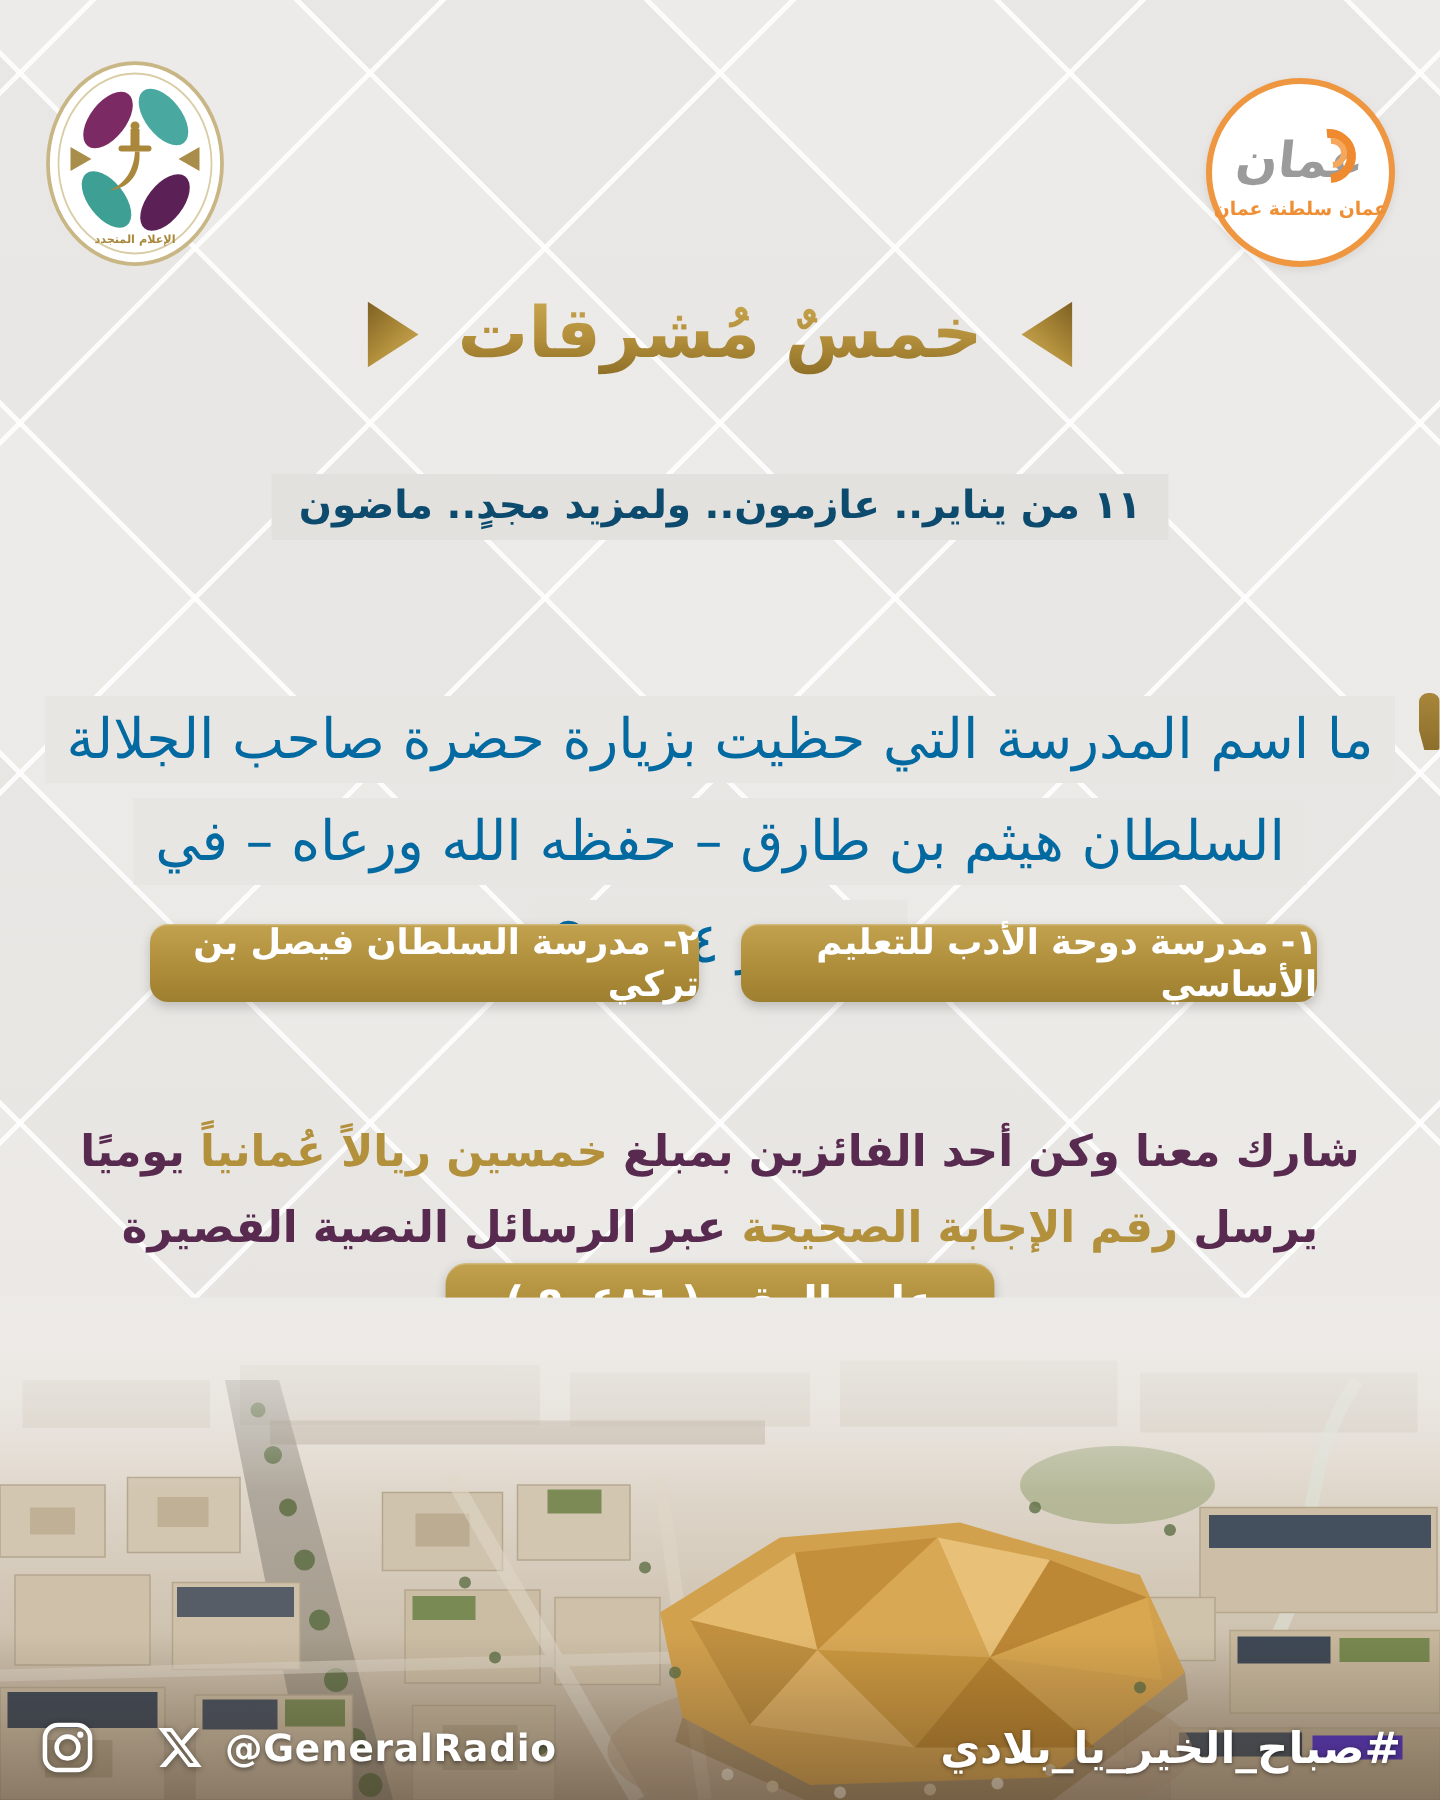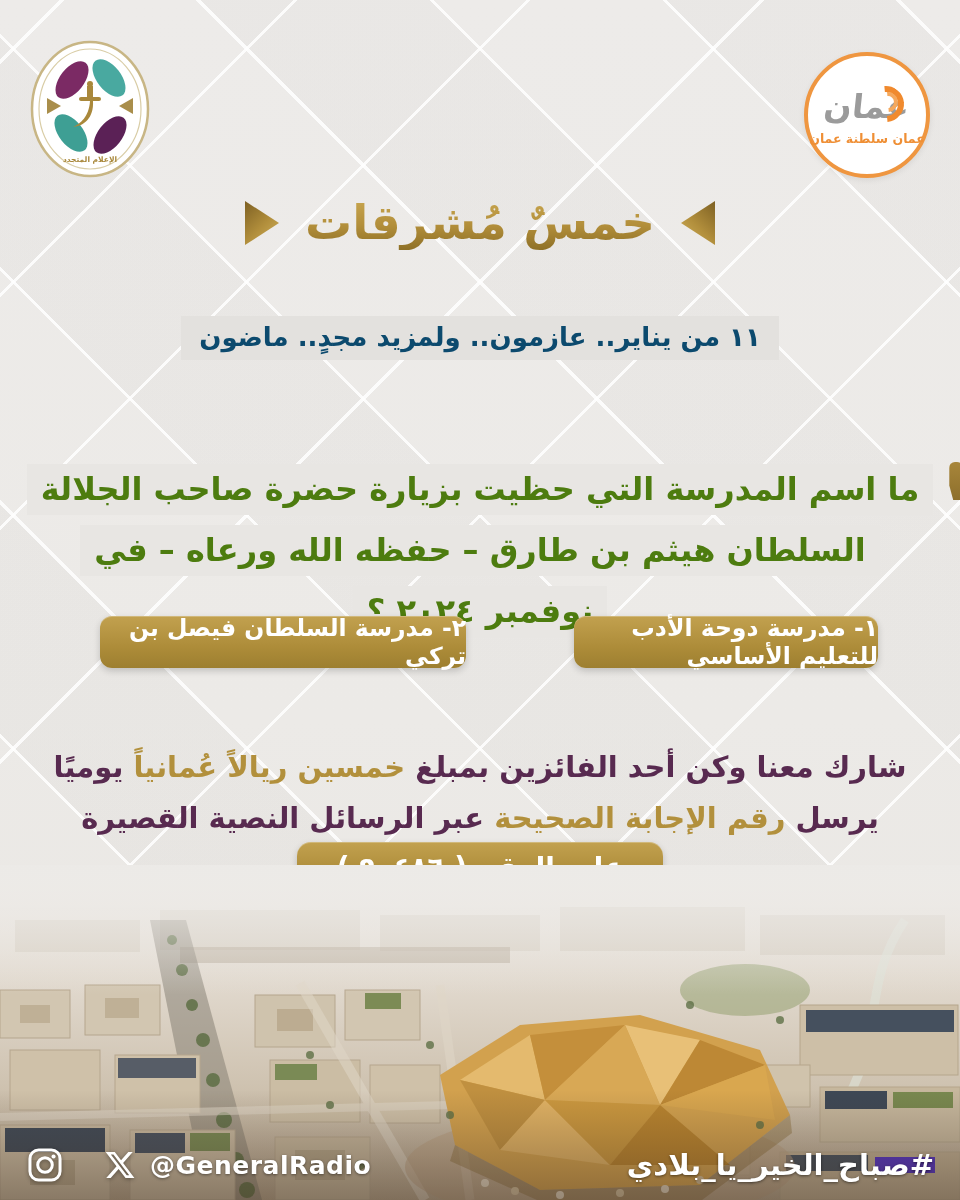--- a/index.html
+++ b/index.html
@@ -39,38 +39,38 @@
   }
   .subtitle-row{position:absolute;top:298px;left:0;width:100%;text-align:center;}
   .subtitle{
     display:inline-block;background:#e3e1de;color:#0c4a6e;font-size:26px;font-weight:800;
     padding:5px 18px;line-height:1.3;margin-top:18px;
   }
   
   .question{position:absolute;top:464px;left:0;width:100%;text-align:center;direction:rtl;}
   .q-line{margin:0 0 10px 0;}
   .q-strip{
-    display:inline-block;position:relative;background:#e8e6e3;color:#4d7c0f;
-    font-size:32px;font-weight:700;padding:4px 14px;line-height:1.35;
+    display:inline-block;position:relative;background:#e8e6e3;color:#0369a1;
+    font-size:37px;font-weight:400;padding:4px 14px;line-height:1.35;
   }
   .quote-mark{
     position:absolute;right:-30px;top:-2px;width:14px;height:38px;
     background:linear-gradient(180deg,#a8863a,#8d6f2c);
     border-radius:6px 6px 2px 2px;
     clip-path:polygon(0 0,100% 0,100% 100%,28% 100%,0 62%);
   }
   
   .option-pill{
     position:absolute;top:616px;height:52px;border-radius:12px;
     background:linear-gradient(180deg,#c2a14f 0%,#ad8c39 60%,#9d7f30 100%);
     color:#fff;font-size:23.5px;font-weight:800;direction:rtl;
     display:flex;align-items:center;justify-content:center;
     box-shadow:0 3px 7px rgba(0,0,0,.18), inset 0 1px 0 rgba(255,255,255,.25);
   }
-  .option-1{right:82px;width:304px;}
+  .option-1{right:82px;width:384px;}
   .option-2{left:100px;width:366px;}
   
   .participate{position:absolute;top:742px;left:0;width:100%;text-align:center;direction:rtl;
     color:#582A50;font-size:29px;font-weight:800;line-height:1.75;}
   .gold-text{color:#B2903C;}
   .sms-row{position:absolute;top:842px;left:0;width:100%;text-align:center;}
   .sms-pill{
     display:inline-block;background:linear-gradient(180deg,#c2a14f 0%,#ad8c39 60%,#9d7f30 100%);
     color:#fff;font-size:28px;font-weight:800;padding:9px 40px;border-radius:14px;direction:rtl;
     box-shadow:0 3px 7px rgba(0,0,0,.18), inset 0 1px 0 rgba(255,255,255,.25);

